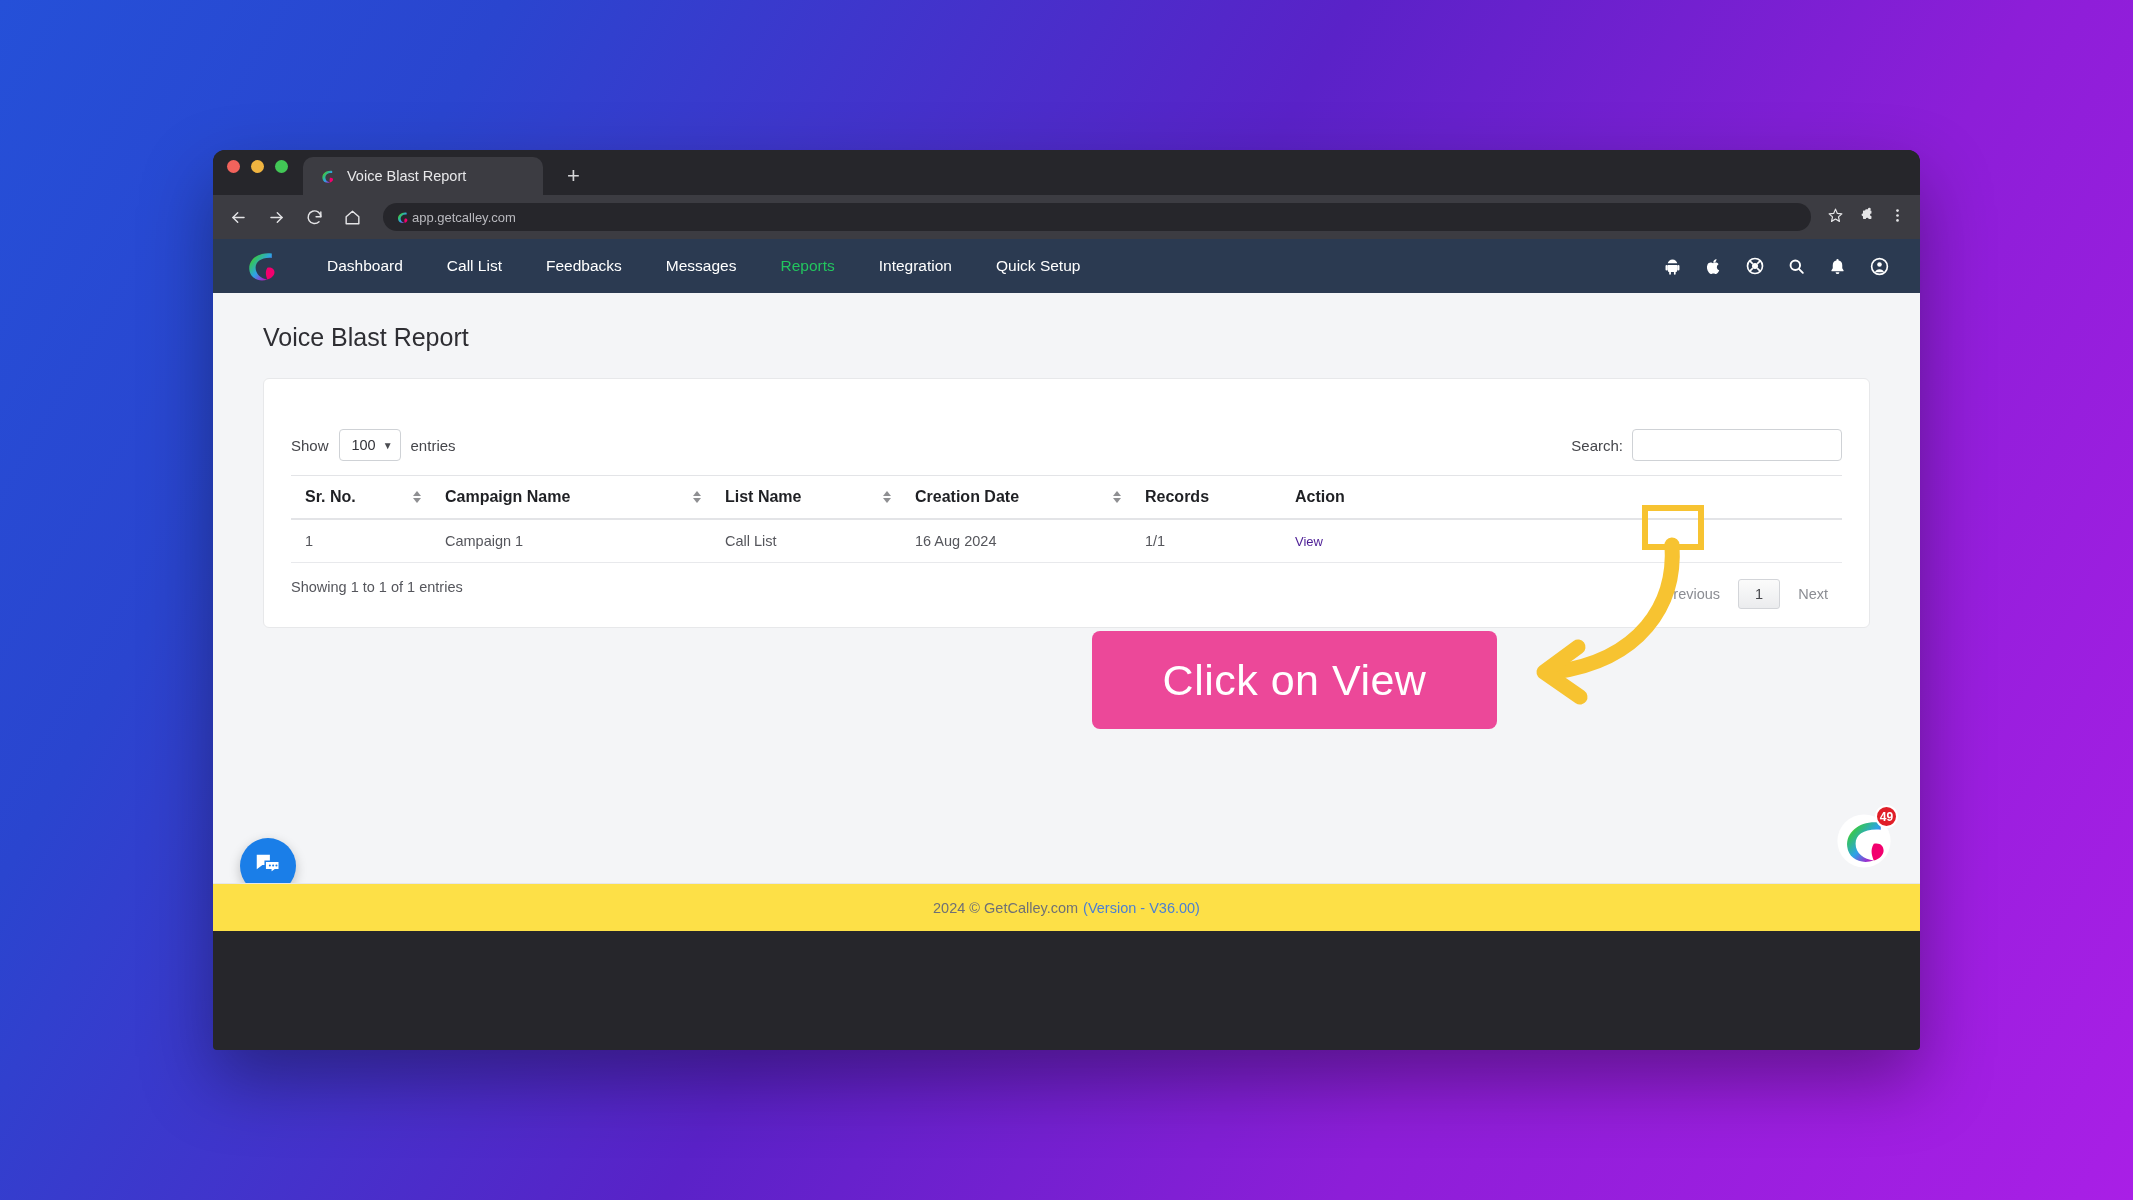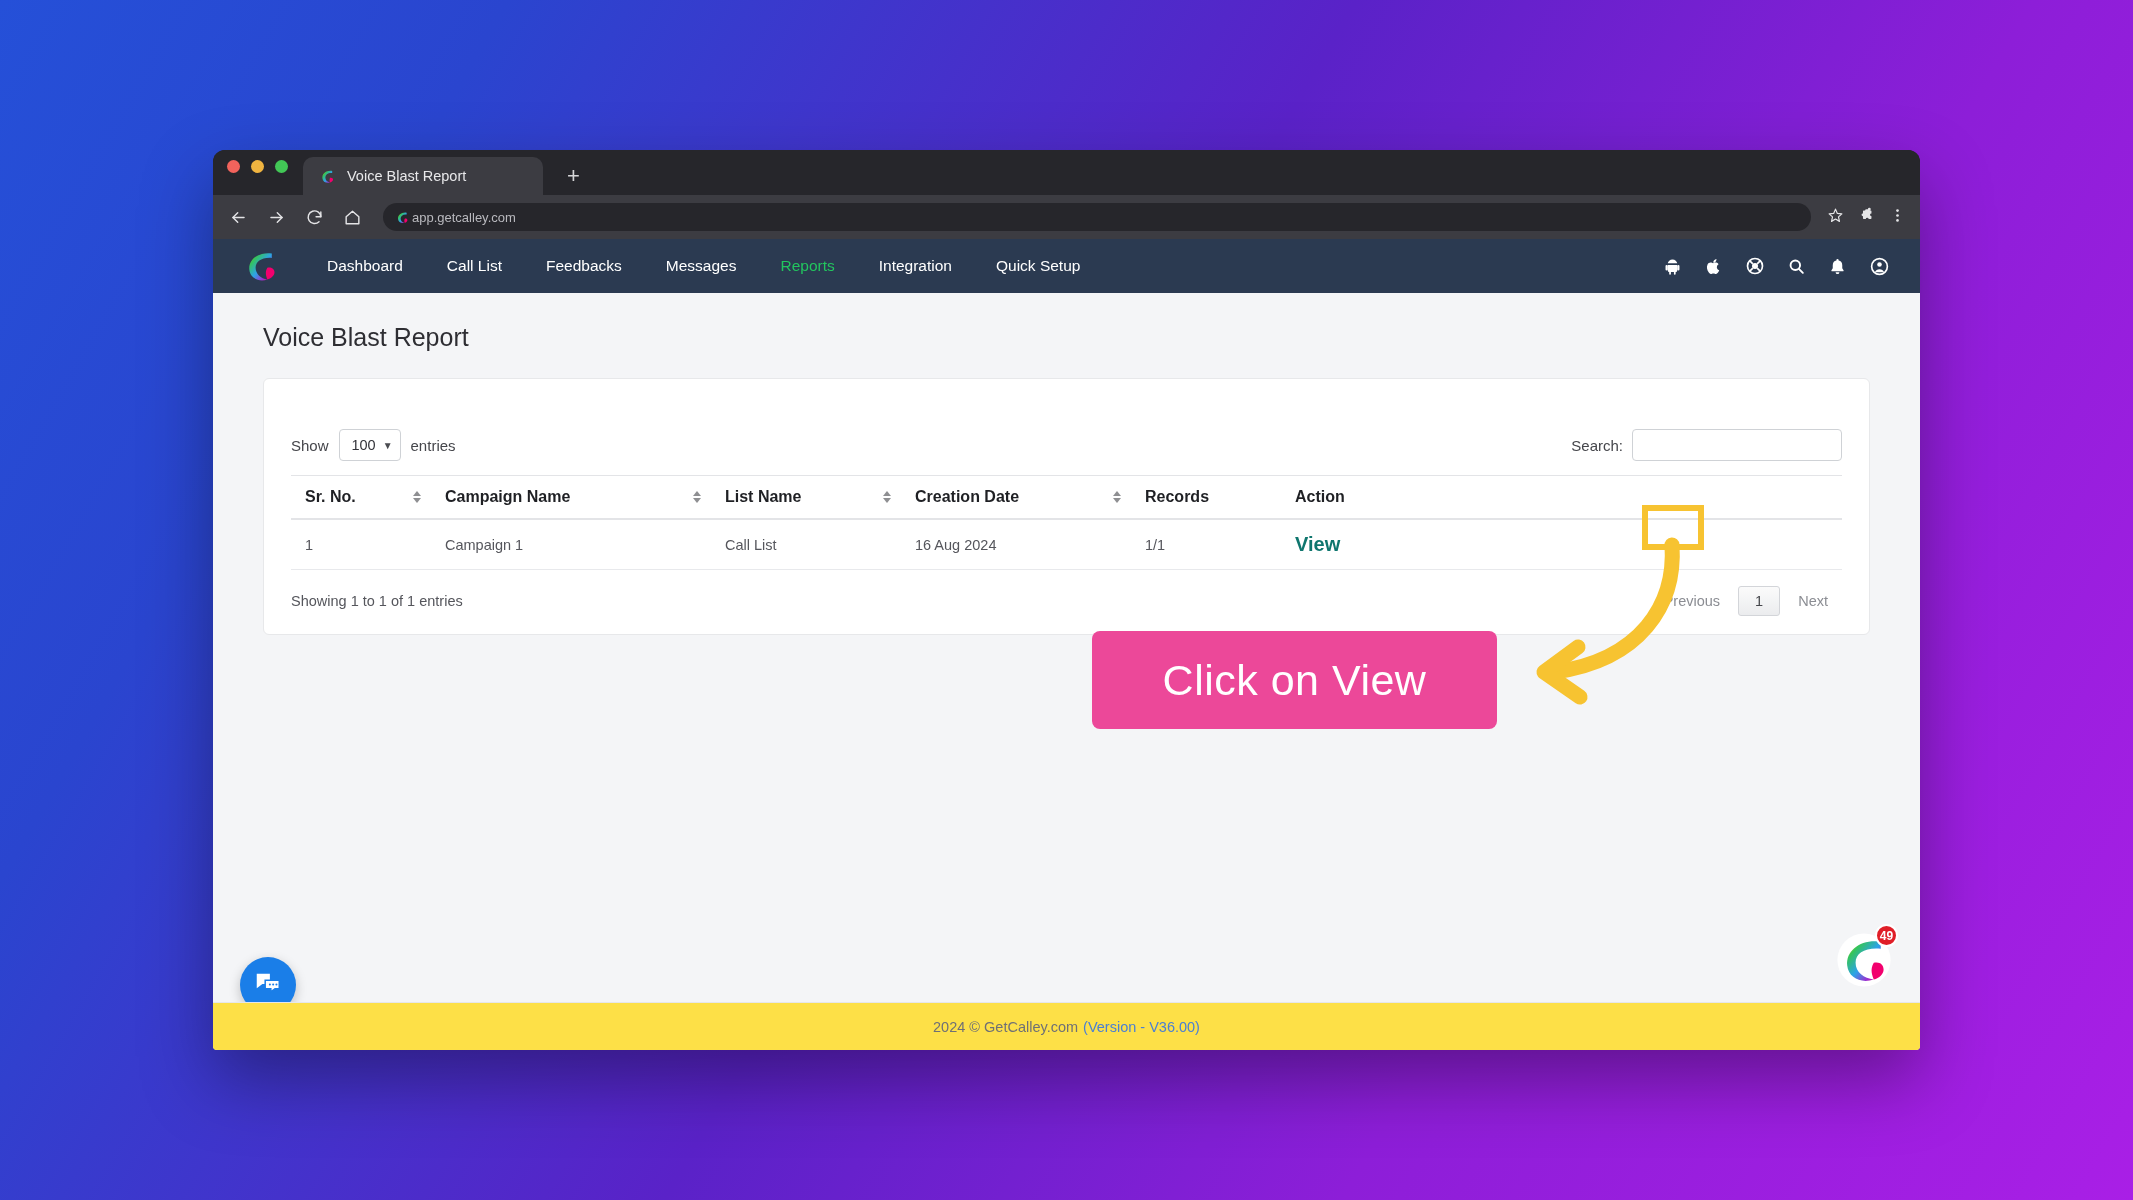--- a/index.html
+++ b/index.html
@@ -91,21 +91,21 @@
   }
   .omnibox-url { color: #b9b9be; font-size: 13px; }
   .tb-right { display: flex; align-items: center; gap: 14px; color: #e4e4e6; }
 
   
   .calley-logo { position: relative; display: inline-block; }
   .calley-logo svg { display: block; }
 
   
   .viewport {
-    height: 811px;
+    height: 692px;
     background: #f4f5f7;
     position: relative;
     overflow: hidden;
   }
 
   
   .appnav {
     height: 54px;
     background: #2b3a51;
     display: flex;
@@ -213,33 +213,33 @@
   .sortico i {
     display: block;
     width: 0; height: 0;
     border-left: 4px solid transparent;
     border-right: 4px solid transparent;
   }
   .sortico i.up { border-bottom: 5px solid #33343a; }
   .sortico i.dn { border-top: 5px solid #33343a; }
 
   .action-view {
-    color: #0f766e;
-    font-weight: bold;
-    font-size: 20px;
+    color: #4c1d95;
+    font-weight: normal;
+    font-size: 13px;
   }
   .col-sr { width: 140px; }
   .col-cn { width: 280px; }
   .col-ln { width: 190px; }
   .col-cd { width: 230px; }
   .col-rc { width: 150px; }
 
   .card-bottom {
     display: flex;
-    align-items: center;
+    align-items: flex-start;
     justify-content: space-between;
     padding-top: 16px;
   }
   .showing-info { font-size: 14.5px; color: #55565c; }
   .pager { display: flex; align-items: center; }
   .pager-btn {
     font-size: 14.5px;
     color: #8b8d93;
     padding: 6px 14px;
   }

